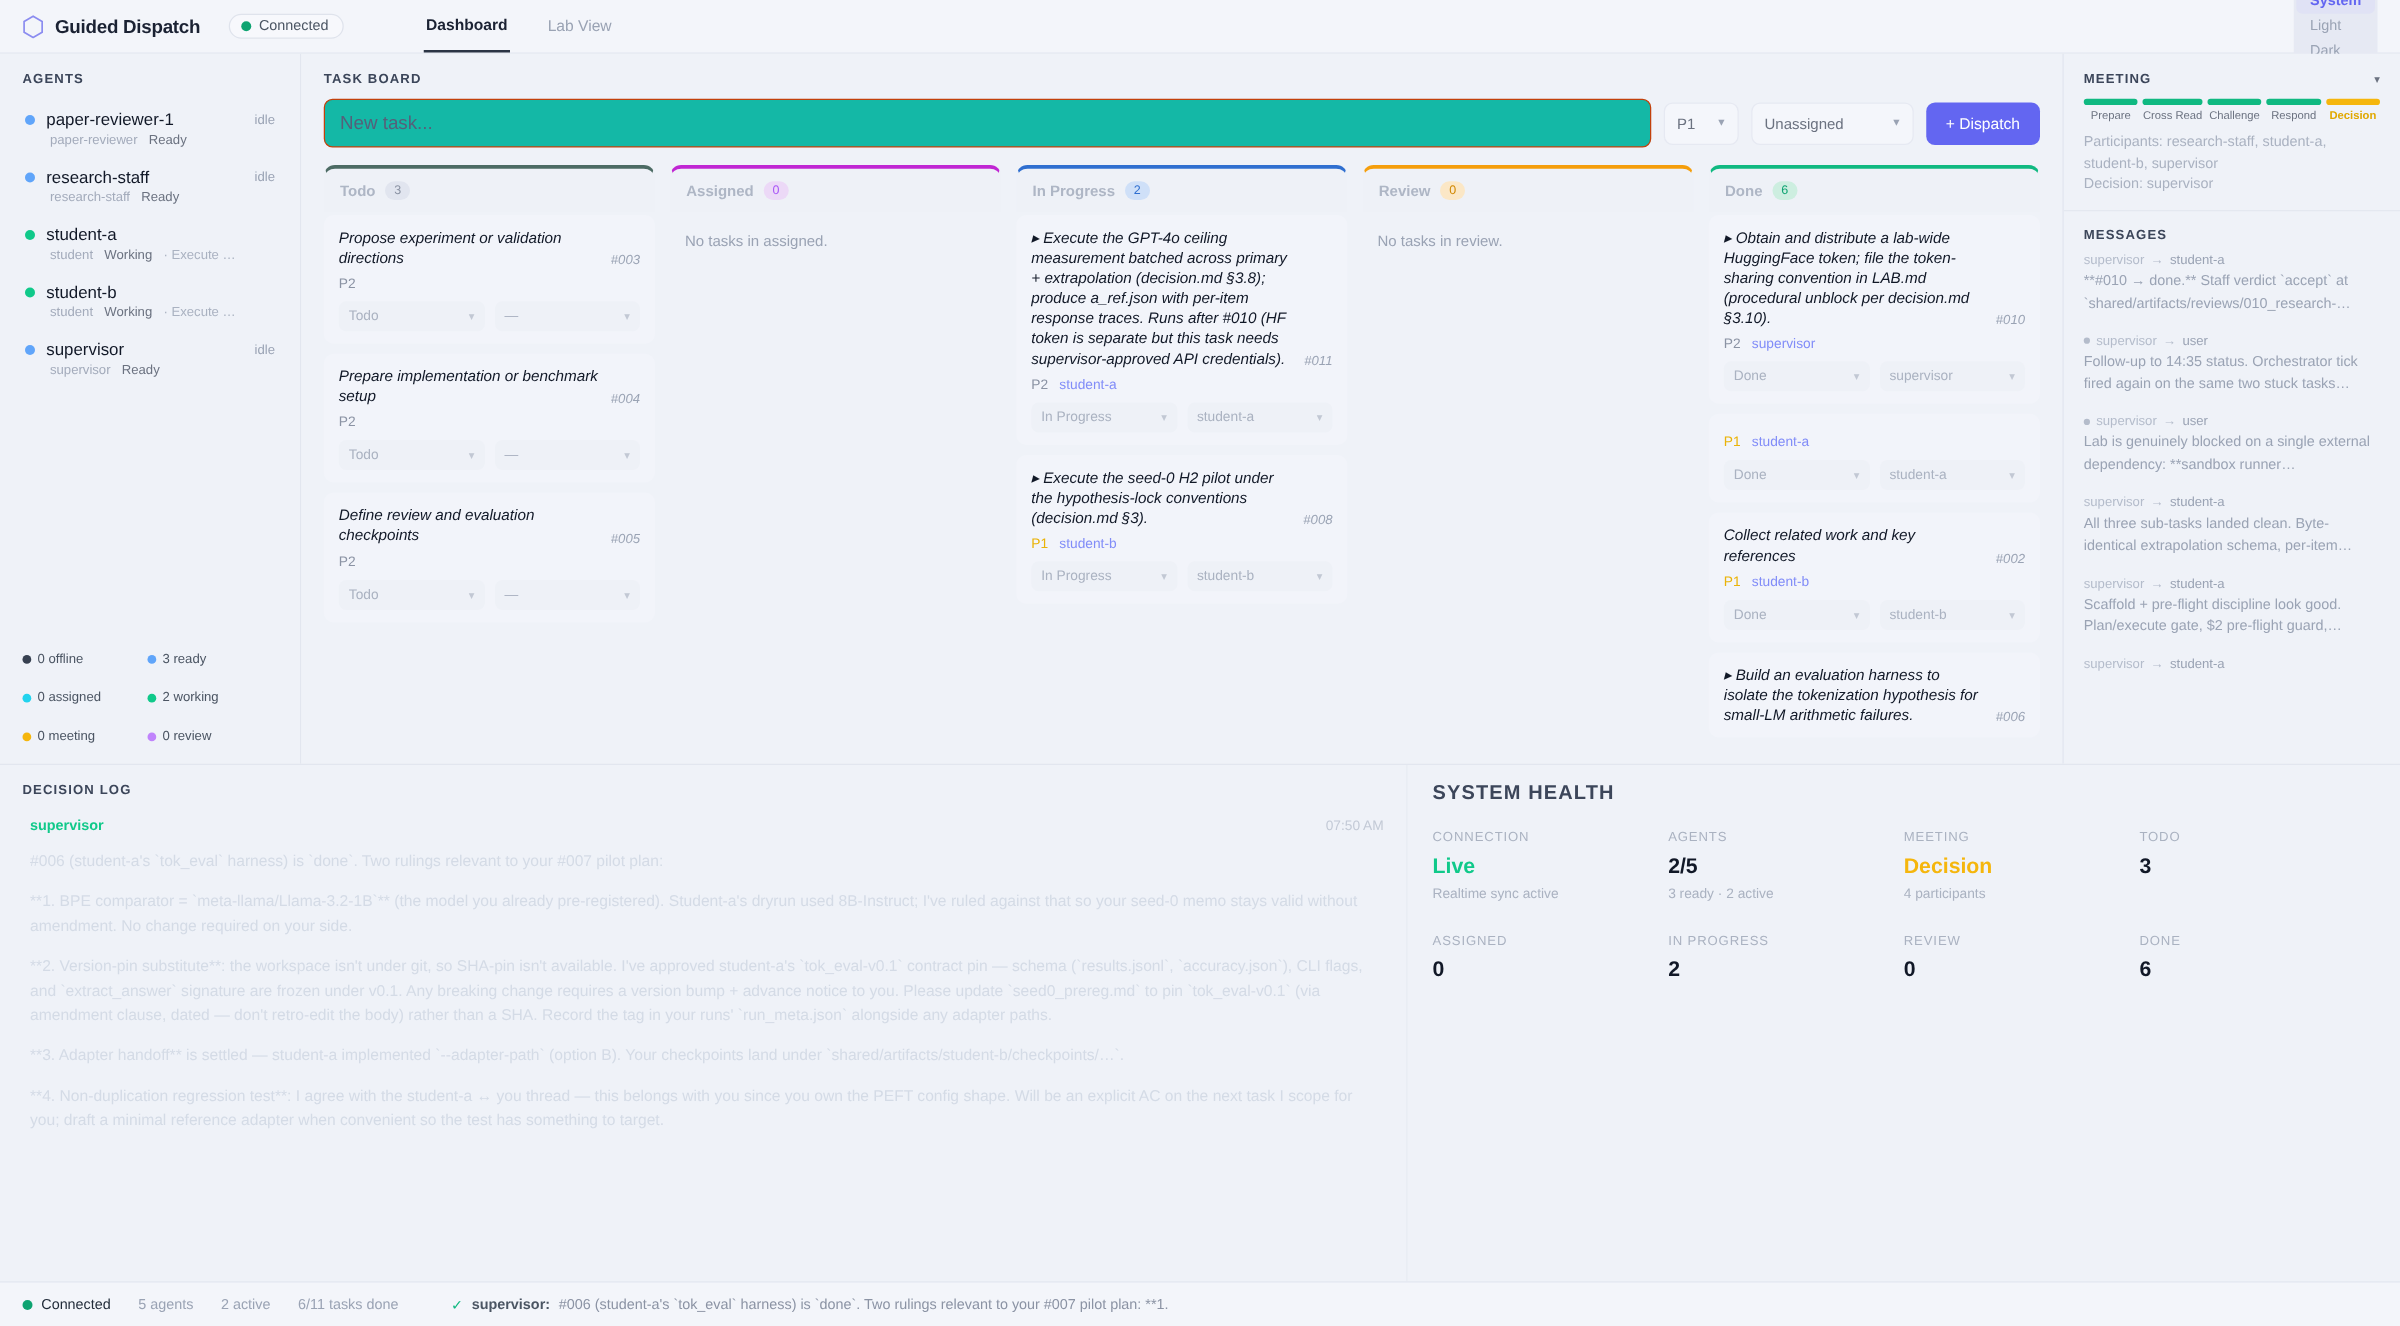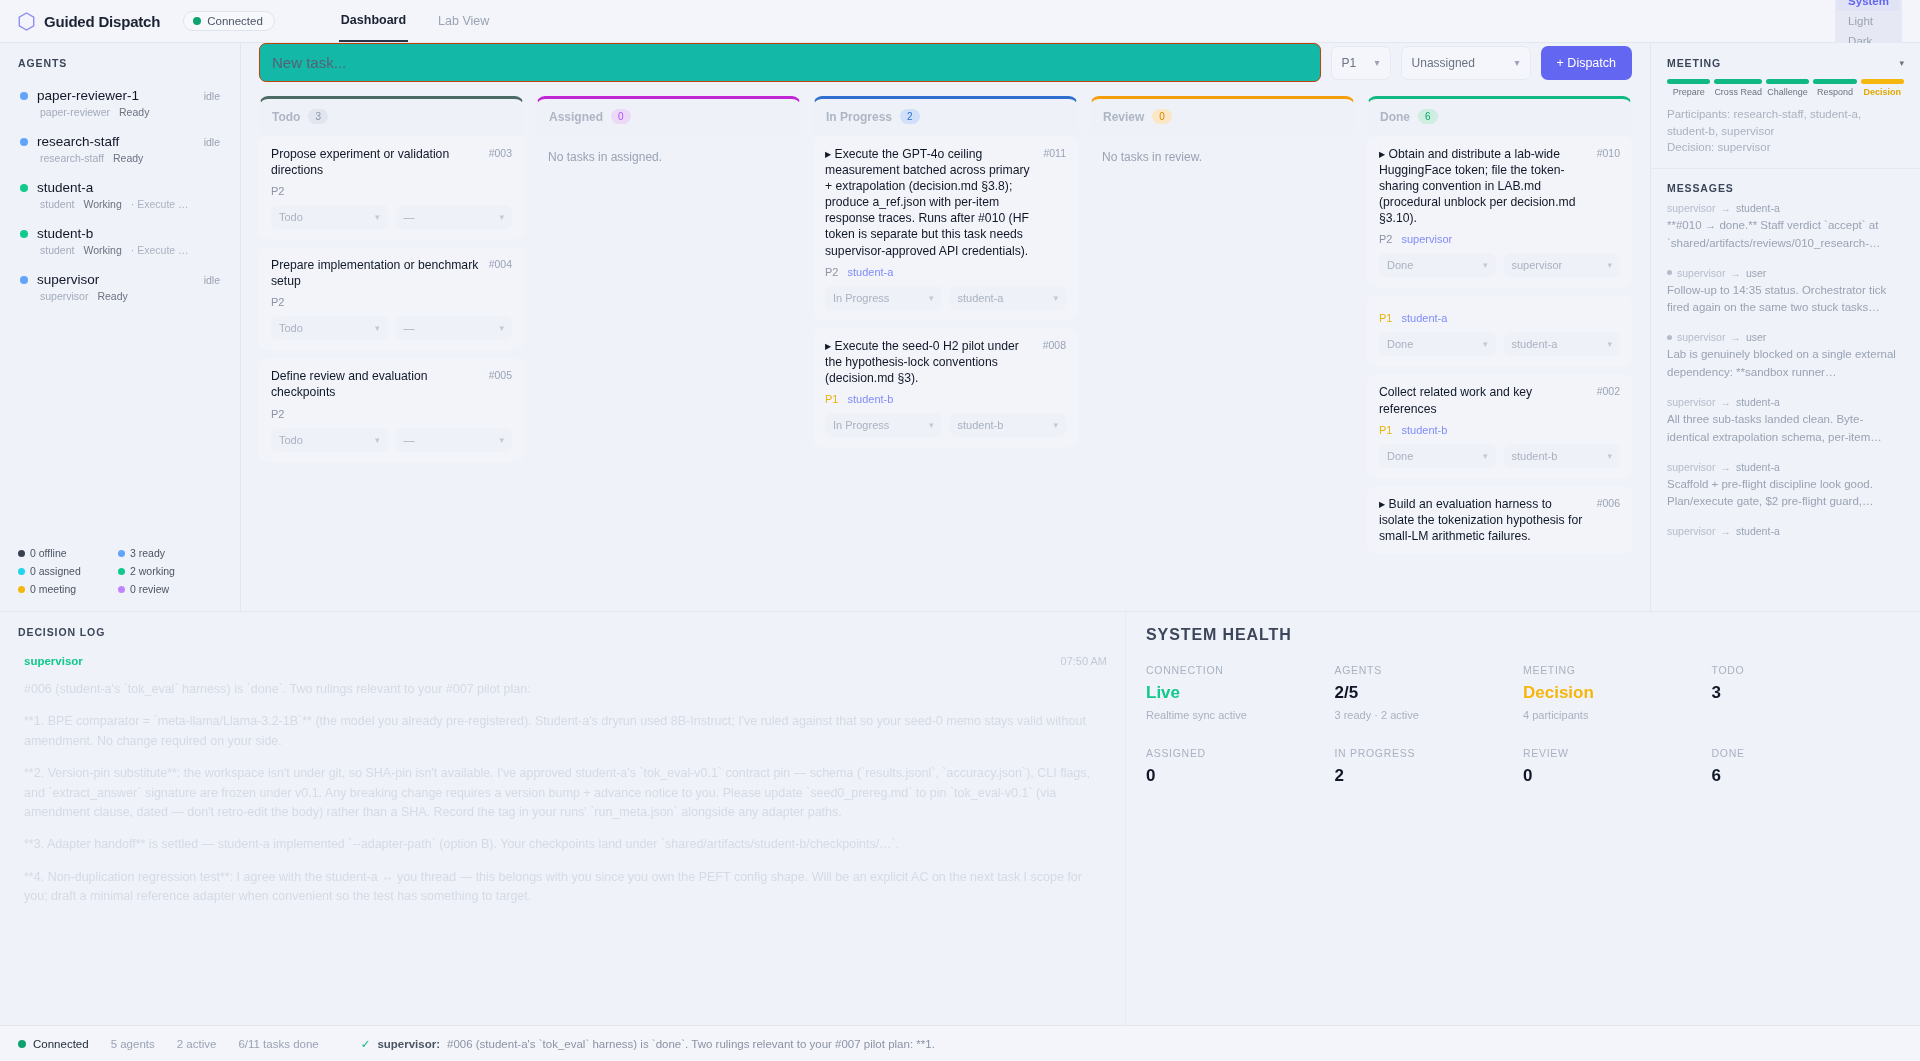--- a/index.html
+++ b/index.html
@@ -49,21 +49,21 @@
   .agent {
     padding:7px 12px 9px; border-radius:7px; cursor:pointer;
   }
   .agent-top { display:flex; align-items:center; gap:9px; }
   .agent-name { font-size:13.5px; color:#111827; }
   .agent-state { margin-left:auto; font-size:10.5px; color:#9aa3b4; }
   .agent-sub { margin-left:20px; margin-top:3px; font-size:10.5px; display:flex; gap:9px; color:#9aa3b4; }
   .agent-sub .role { color:#a3abbb; }
   .agent-sub .st { color:#6b7280; }
   .agent-sub .task { color:#aab2c1; max-width:105px; overflow:hidden; text-overflow:ellipsis; white-space:nowrap; }
-  .legend { margin-top:auto; padding:12px 18px 16px; display:flex; flex-wrap:wrap; gap:6px 14px; }
+  .legend { margin-top:auto; padding:12px 18px 16px; display:flex; flex-wrap:wrap; gap:19px 14px; }
   .legend-item { display:flex; align-items:center; gap:5px; font-size:10.5px; color:#4b5563; width:86px; }
   .legend-item .dot { width:7px; height:7px; }
 
   
   .center { flex:1; min-width:0; display:flex; flex-direction:column; background:#eff2f8; }
   .board-head { padding:14px 18px 10px; font-size:10.5px; font-weight:bold; letter-spacing:.9px; color:#3c465a; }
   .compose { display:flex; align-items:center; gap:10px; padding:0 18px 14px; }
   .new-task {
     flex:1; background:#14b8a6; border:1px solid #c2410c; border-radius:7px;
     padding:10px 12px; font-size:15px; color:#4b5563; outline:none;
@@ -87,21 +87,21 @@
   .col-head {
     border:1px solid transparent; border-top-width:3px; border-radius:9px 9px 0 0;
     background:#eef1f7; padding:10px 12px 9px; display:flex; align-items:center; gap:8px;
   }
   .col-title { font-size:12px; font-weight:bold; color:#aeb6c5; }
   .col-count { font-size:10px; color:#8b93a4; background:#e1e5ef; border-radius:999px; padding:2px 7px; }
   .col-body { flex:1; overflow:hidden; padding-top:2px; }
   .empty-msg { font-size:12px; color:#9aa3b4; padding:14px 12px; }
 
   .card { background:#f2f4fa; border-radius:8px; padding:10px 12px 10px; margin-bottom:8px; cursor:pointer; }
-  .card-top { display:flex; gap:8px; align-items:flex-start; }
+  .card-top { display:flex; gap:8px; align-items:flex-end;font-style:italic; }
   .card-title { font-size:12.2px; line-height:1.32; color:#111827; flex:1; }
   .card-id { font-size:10.5px; color:#9aa3b4; white-space:nowrap; padding-top:1px; }
   .card-meta { display:flex; gap:9px; margin-top:7px; font-size:11px; }
   .p1 { color:#eab308; }
   .p2 { color:#8b93a4; }
   .owner { color:#818cf8; }
   .card-selects { display:flex; gap:8px; margin-top:8px; }
   .mini-sel {
     flex:1; min-width:0; background:#eef1f7; border-radius:6px; padding:6px 8px;
     font-size:11px; color:#aab2c1; display:flex; align-items:center; justify-content:space-between; cursor:pointer;
@@ -274,20 +274,21 @@
             <span>0 meeting</span>
           </div>
           <div class="legend-item">
             <span class="dot" style="background: rgb(192, 132, 252);"></span>
             <span>0 review</span>
           </div>
         </div>
     </div>
 
     <div class="center">
+      <div class="board-head">TASK BOARD</div>
       <div class="compose">
         <input class="new-task" placeholder="New task..." style="">
         <div class="sel prio">
           <span>P1</span>
           <span class="chev">▾</span>
         </div>
         <div class="sel assign">
           <span>Unassigned</span>
           <span class="chev">▾</span>
         </div>

